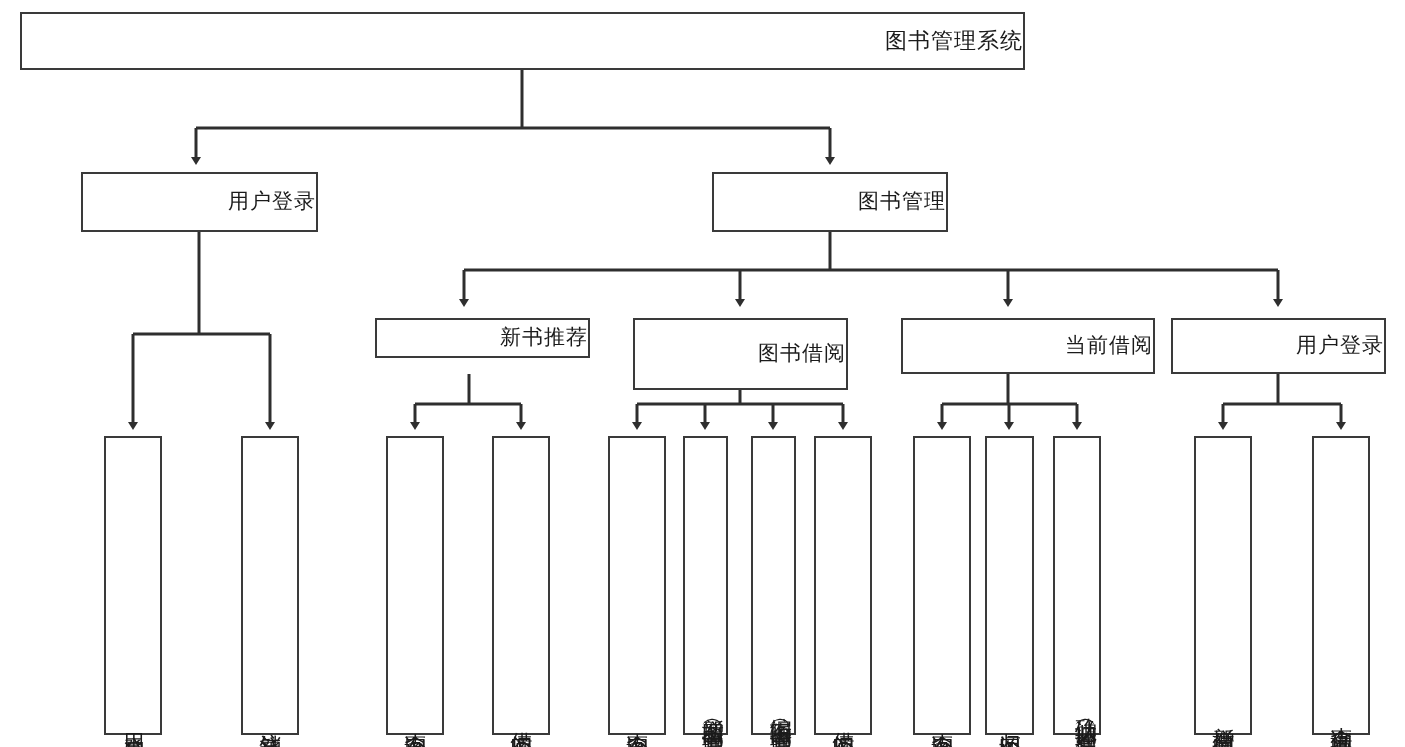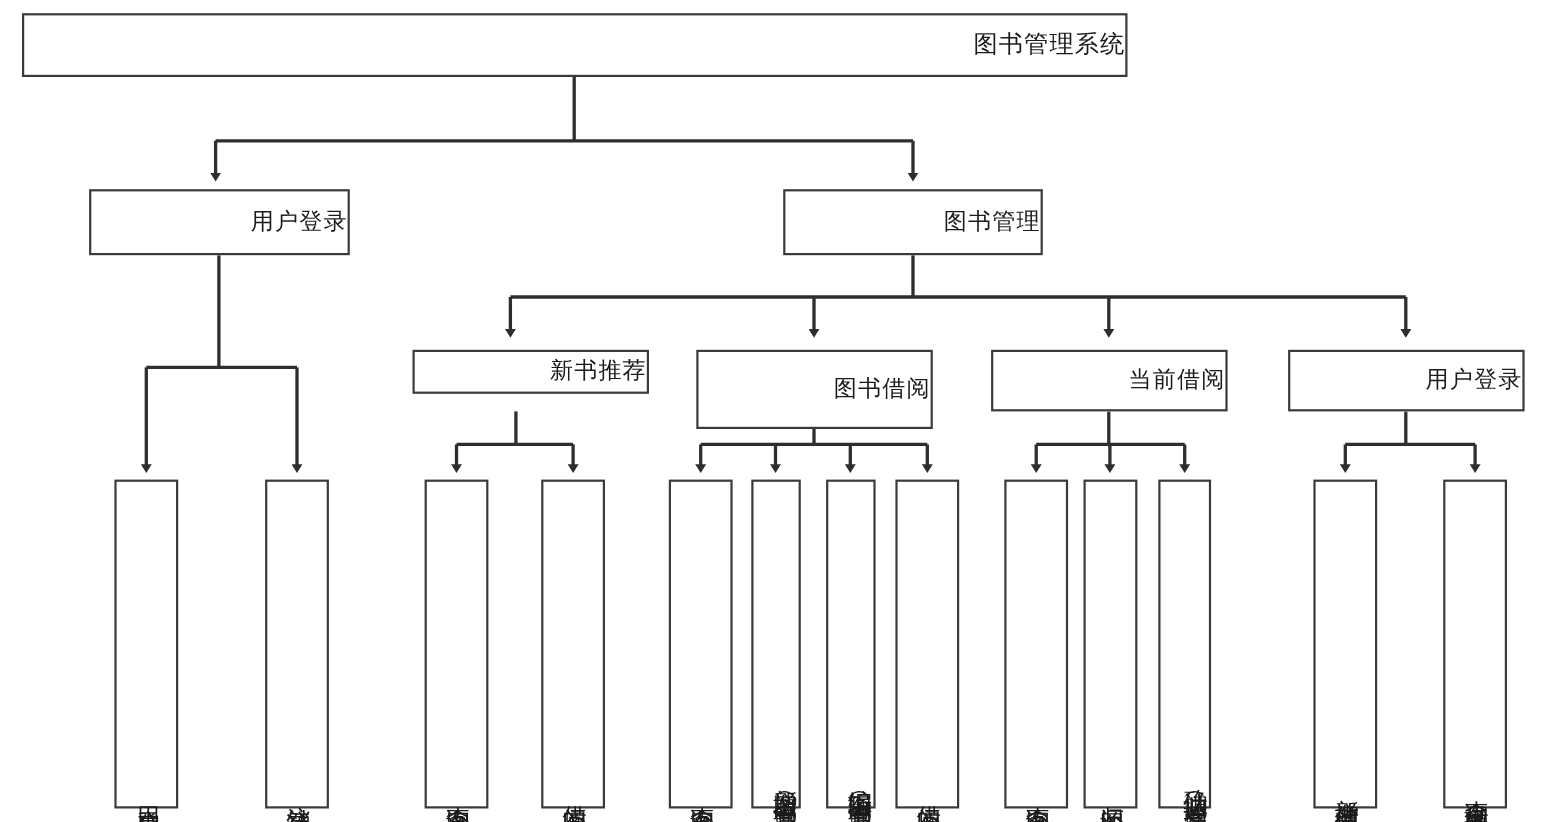--- a/index.html
+++ b/index.html
@@ -106,21 +106,21 @@
   <div class="node node-h" style="left:712px;top:172px;width:236px;height:60px;">
     <span>图书管理</span>
   </div>
 
   <div class="node node-h" style="left:362px;top:318px;width:215px;height:40px;margin-left:13px;">
     <span>新书推荐</span>
   </div>
   <div class="node node-h" style="left:633px;top:318px;width:215px;height:72px;">
     <span>图书借阅</span>
   </div>
-  <div class="node node-h" style="left:901px;top:318px;width:215px;height:56px;">
+  <div class="node node-h" style="left:901px;top:318px;width:254px;height:56px;">
     <span>当前借阅</span>
   </div>
   <div class="node node-h" style="left:1171px;top:318px;width:215px;height:56px;">
     <span>用户登录</span>
   </div>
 
   <div class="node node-v" style="left:104px;top:436px;width:58px;height:299px;">
     <span>用户登录</span>
   </div>
   <div class="node node-v" style="left:241px;top:436px;width:58px;height:299px;">

